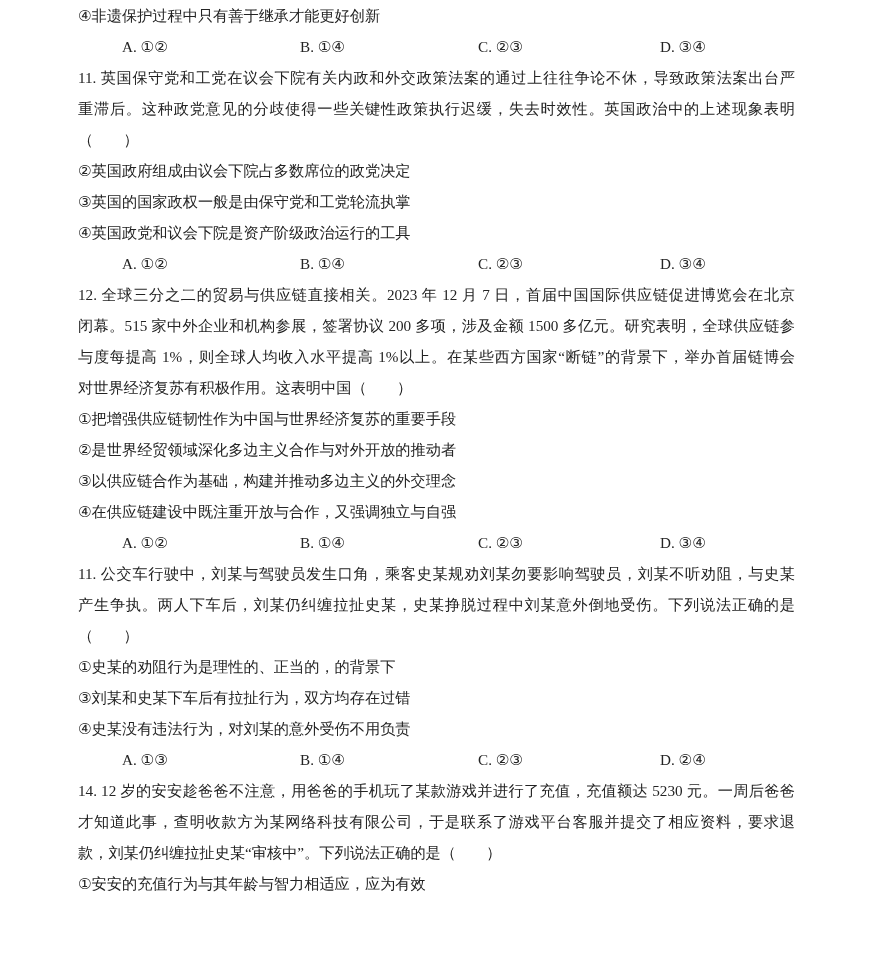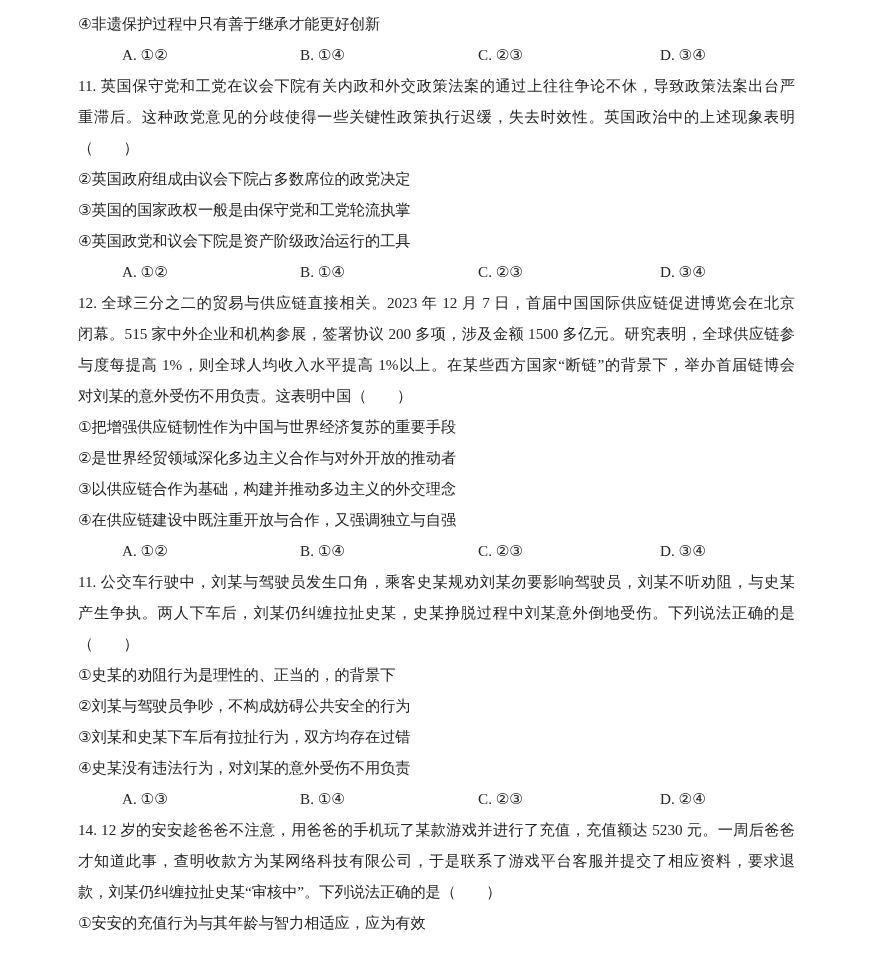--- a/index.html
+++ b/index.html
@@ -9,21 +9,21 @@
   }
   body {
     width: 872px;
     height: 980px;
     overflow: hidden;
   }
   .page {
     box-sizing: border-box;
     width: 872px;
     height: 980px;
-    padding: 8px 77px 0 78px;
+    padding: 0 77px 0 78px;
     background: #ffffff;
     color: #232323;
     font-family: "Liberation Serif", "DejaVu Serif", "DejaVu Sans", serif;
     font-size: 15.2px;
   }
   .line {
     height: 31px;
     line-height: 31px;
     overflow: hidden;
     white-space: nowrap;
@@ -72,39 +72,38 @@
       <span>B. ①④</span>
       <span>C. ②③</span>
       <span>D. ③④</span>
     </div>
   </section>
 
   <section>
     <div class="line j">12. 全球三分之二的贸易与供应链直接相关。2023 年 12 月 7 日，首届中国国际供应链促进博览会在北京</div>
     <div class="line j">闭幕。515 家中外企业和机构参展，签署协议 200 多项，涉及金额 1500 多亿元。研究表明，全球供应链参</div>
     <div class="line j">与度每提高 1%，则全球人均收入水平提高 1%以上。在某些西方国家“断链”的背景下，举办首届链博会</div>
-    <div class="line">对刘某的意外受伤不用负责。这表明中国（　　）</div>
+    <div class="line">对世界经济复苏有积极作用。这表明中国（　　）</div>
     <div class="line">①把增强供应链韧性作为中国与世界经济复苏的重要手段</div>
     <div class="line">②是世界经贸领域深化多边主义合作与对外开放的推动者</div>
     <div class="line">③以供应链合作为基础，构建并推动多边主义的外交理念</div>
     <div class="line">④在供应链建设中既注重开放与合作，又强调独立与自强</div>
     <div class="opts">
       <span>A. ①②</span>
       <span>B. ①④</span>
       <span>C. ②③</span>
       <span>D. ③④</span>
     </div>
   </section>
 
   <section>
     <div class="line j">11. 公交车行驶中，刘某与驾驶员发生口角，乘客史某规劝刘某勿要影响驾驶员，刘某不听劝阻，与史某</div>
     <div class="line j">产生争执。两人下车后，刘某仍纠缠拉扯史某，史某挣脱过程中刘某意外倒地受伤。下列说法正确的是</div>
     <div class="line">（　　）</div>
     <div class="line">①史某的劝阻行为是理性的、正当的，的背景下</div>
-    <div class="line">②刘某与驾驶员争吵，不构成妨碍公共安全的行为</div>
     <div class="line">③刘某和史某下车后有拉扯行为，双方均存在过错</div>
     <div class="line">④史某没有违法行为，对刘某的意外受伤不用负责</div>
     <div class="opts">
       <span>A. ①③</span>
       <span>B. ①④</span>
       <span>C. ②③</span>
       <span>D. ②④</span>
     </div>
   </section>
 

